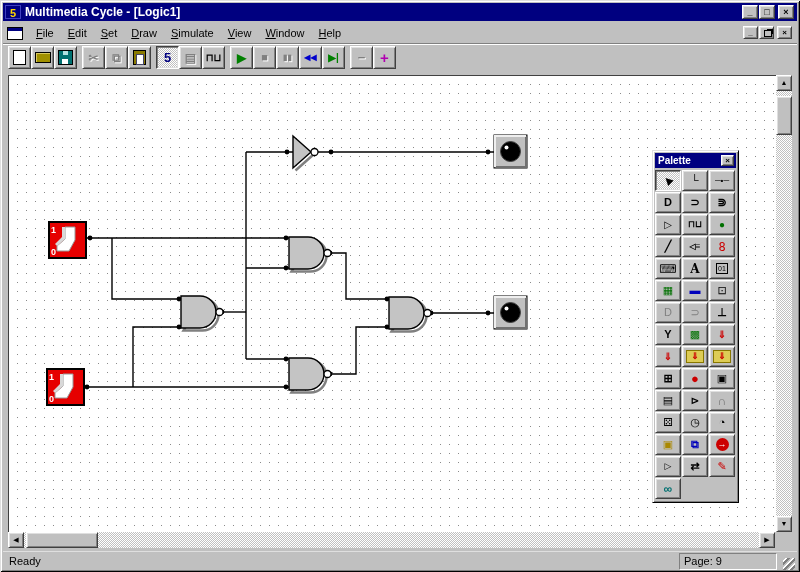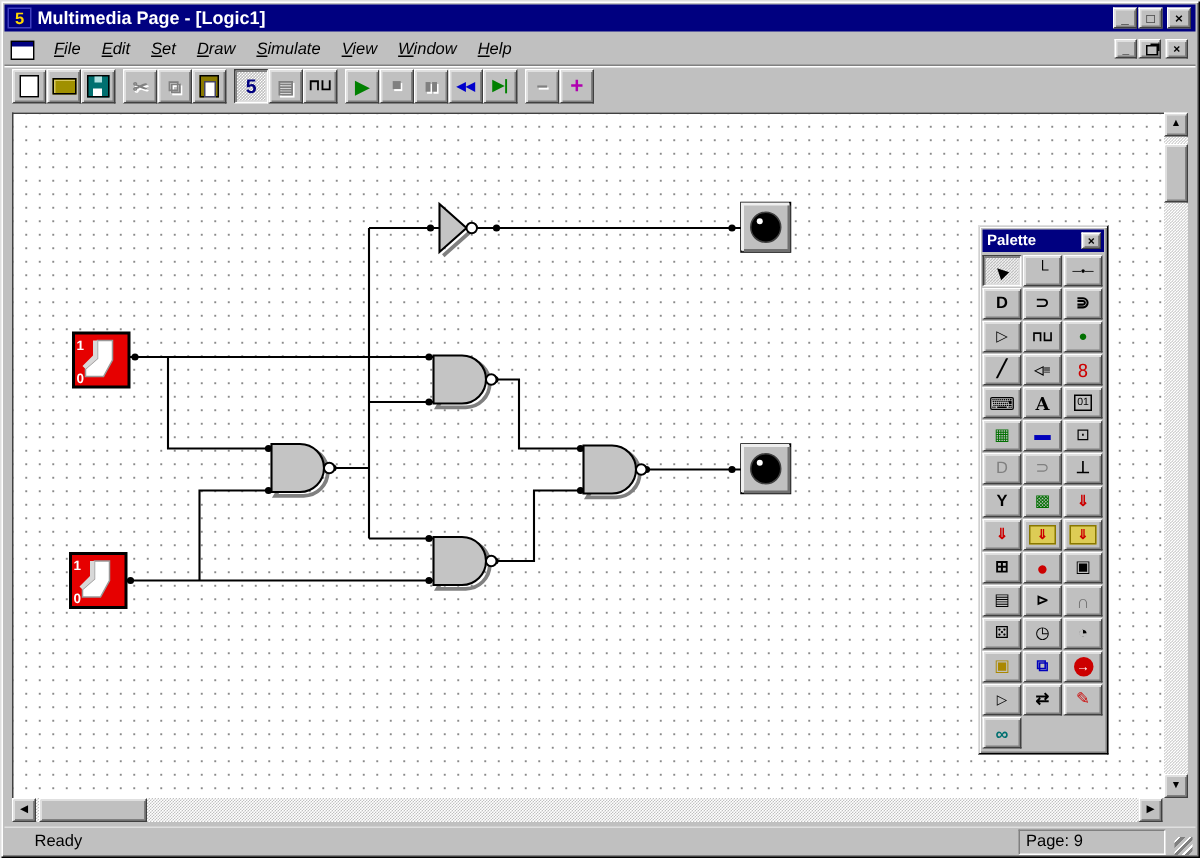--- a/index.html
+++ b/index.html
@@ -14,21 +14,21 @@
   .title-text{color:#fff;font-weight:bold;font-size:12px;margin-left:4px;flex:1;white-space:nowrap;}
   .win-btns{display:flex;gap:0;margin-right:3px;}
   .wbtn{width:16px;height:14px;margin-left:1px;background:#c0c0c0;border:1px solid;border-color:#fff #404040 #404040 #fff;
         box-shadow:inset 1px 1px 0 #dfdfdf,inset -1px -1px 0 #808080;font-size:9px;font-weight:bold;
         line-height:11px;text-align:center;padding:0;font-family:"Liberation Sans",sans-serif;}
   .wbtn.gap{margin-left:3px;}
   
   .menubar{position:absolute;left:3px;top:23px;width:794px;height:20px;display:flex;align-items:center;}
   .mdi-icon{width:16px;height:13px;margin-left:4px;background:#fff;border:1px solid #000;position:relative;box-sizing:border-box;}
   .mdi-icon::before{content:"";position:absolute;left:0;top:0;right:0;height:3px;background:#000080;}
-  #menu{display:flex;margin-left:6px;font-style:italic;}
+  #menu{display:flex;margin-left:6px;}
   .menu-item{padding:2px 7px;cursor:default;}
   .mdi-btns{position:absolute;right:5px;top:3px;display:flex;}
   .mdi-btn{width:15px;height:13px;margin-left:1px;background:#c0c0c0;border:1px solid;border-color:#fff #404040 #404040 #fff;
         box-shadow:inset 1px 1px 0 #dfdfdf,inset -1px -1px 0 #808080;font-size:8px;font-weight:bold;line-height:10px;
         text-align:center;padding:0;position:relative;font-family:"Liberation Sans",sans-serif;}
   .mdi-btn.gap{margin-left:3px;}
   .glyph-restore{position:absolute;left:4px;top:3px;width:6px;height:5px;border:1px solid #000;background:#c0c0c0;
         box-shadow:2px -2px 0 -1px #000;}
   
   .tb-sep-top{position:absolute;left:3px;top:43px;width:794px;height:0;border-top:1px solid #808080;border-bottom:1px solid #fff;}
@@ -91,36 +91,36 @@
   .pg-box{border:1px solid #000;font-size:7px;padding:0 1px;line-height:9px;}
   .pg-bus{background:#ddcc55;border:1px solid #887700;color:#cc0000;font-size:9px;font-weight:bold;
           width:16px;text-align:center;line-height:11px;}
   .pg-nosign{background:#cc0000;color:#fff;border-radius:50%;width:13px;height:13px;line-height:13px;
           text-align:center;font-size:9px;font-weight:bold;}
   .pg-serif{font-family:"DejaVu Serif",serif;}
   .pg-mono{font-family:"DejaVu Sans Mono",monospace;}
   
   #statusbar{position:absolute;left:3px;top:551px;width:794px;height:18px;display:flex;align-items:center;
              border-top:1px solid #dfdfdf;}
-  .sb-ready{margin-left:20px;flex:1;}
+  .sb-ready{margin-left:6px;flex:1;}
   .sb-panel{height:15px;border:1px solid;border-color:#808080 #fff #fff #808080;padding:0 4px;line-height:15px;
             margin-right:6px;}
   #panel-cycle{width:112px;}
   #panel-page{width:88px;}
   .grip{width:12px;height:12px;margin-right:2px;align-self:flex-end;
         background:repeating-linear-gradient(135deg,transparent 0 2px,#fff 2px 3px,#808080 3px 5px);}
 </style>
 </head>
 <body>
 
 <div id="app">
 
   <div class="titlebar">
     <span class="app-icon">5</span>
-    <span class="title-text">Multimedia Page - [Logic1]</span>
+    <span class="title-text">Multimedia Cycle - [Logic1]</span>
     <span class="win-btns">
       <button class="wbtn"><span>_</span></button>
       <button class="wbtn"><span>□</span></button>
       <button class="wbtn gap"><span>×</span></button>
     </span>
   </div>
 
   <div class="menubar">
     <span class="mdi-icon"></span>
     <nav id="menu">

